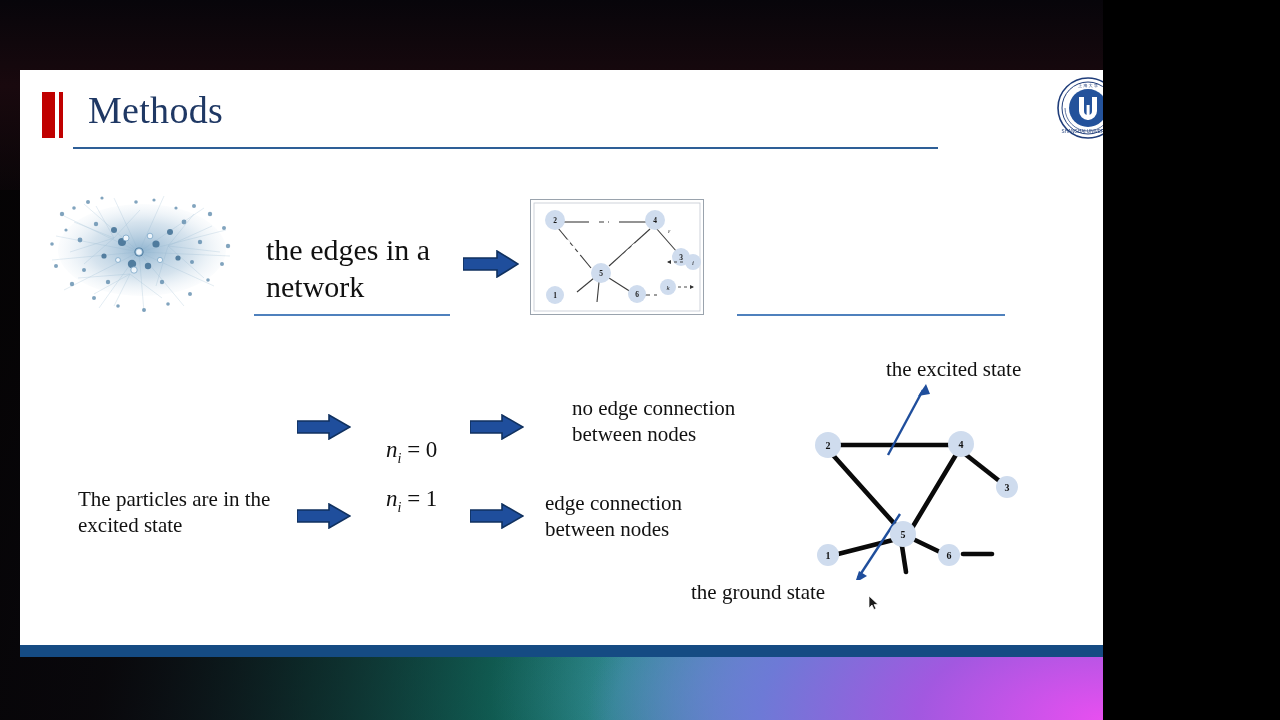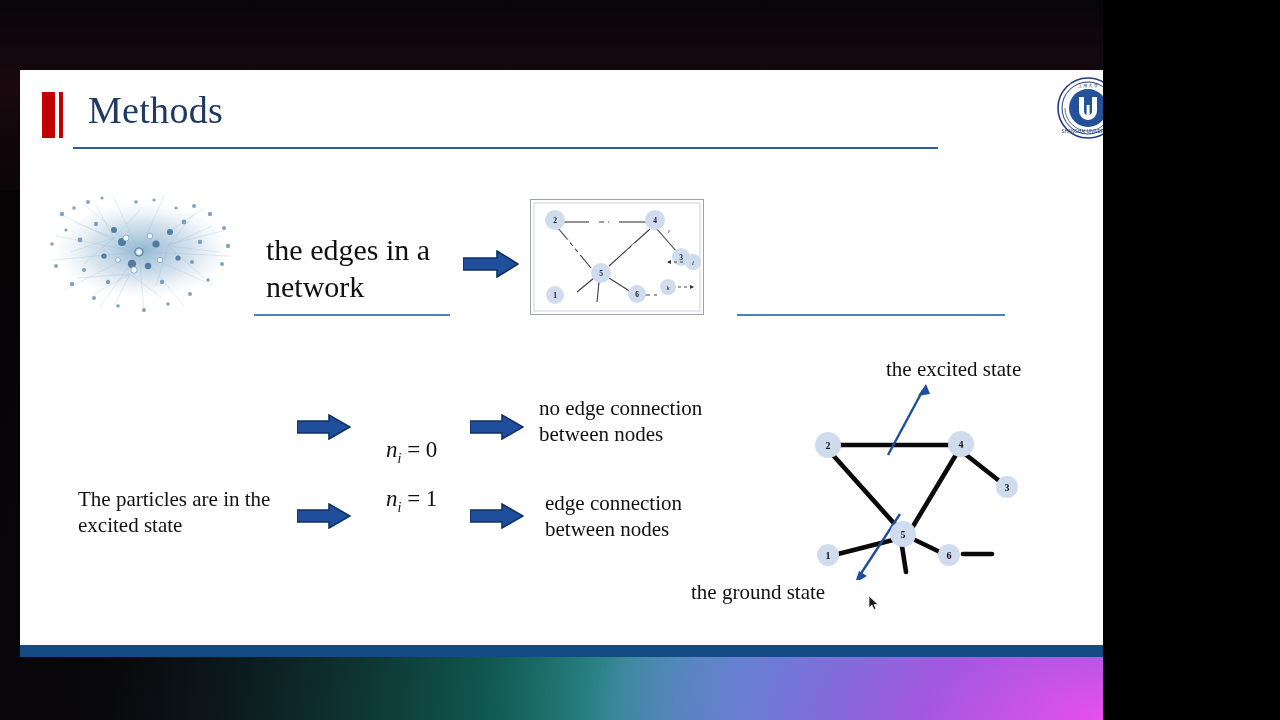--- a/index.html
+++ b/index.html
@@ -61,21 +61,21 @@
   .boxdiag svg{display:block;}
 
   
   .st-text{font-size:21px;width:200px;}
   .st1{left:75px;top:410px;}
   .st2{left:78px;top:487px;}
   .formula{position:absolute;font-family:"Liberation Serif", serif;font-size:23px;color:#111;}
   .fi{font-style:italic;}
   .fsub{font-size:14px;font-style:italic;vertical-align:sub;}
   .res{font-size:21px;width:210px;}
-  .res1{left:539px;top:396px;}
+  .res1{left:572px;top:396px;}
   .res2{left:545px;top:491px;}
 
   
   .graph{position:absolute;left:760px;top:380px;width:300px;height:200px;}
   .graph svg{display:block;}
   .lbl-excited{left:886px;top:357px;font-size:21px;white-space:nowrap;}
   .lbl-ground{left:691px;top:580px;font-size:21px;white-space:nowrap;}
 
   
   .cursor{position:absolute;left:869px;top:596px;width:10px;height:14px;}

